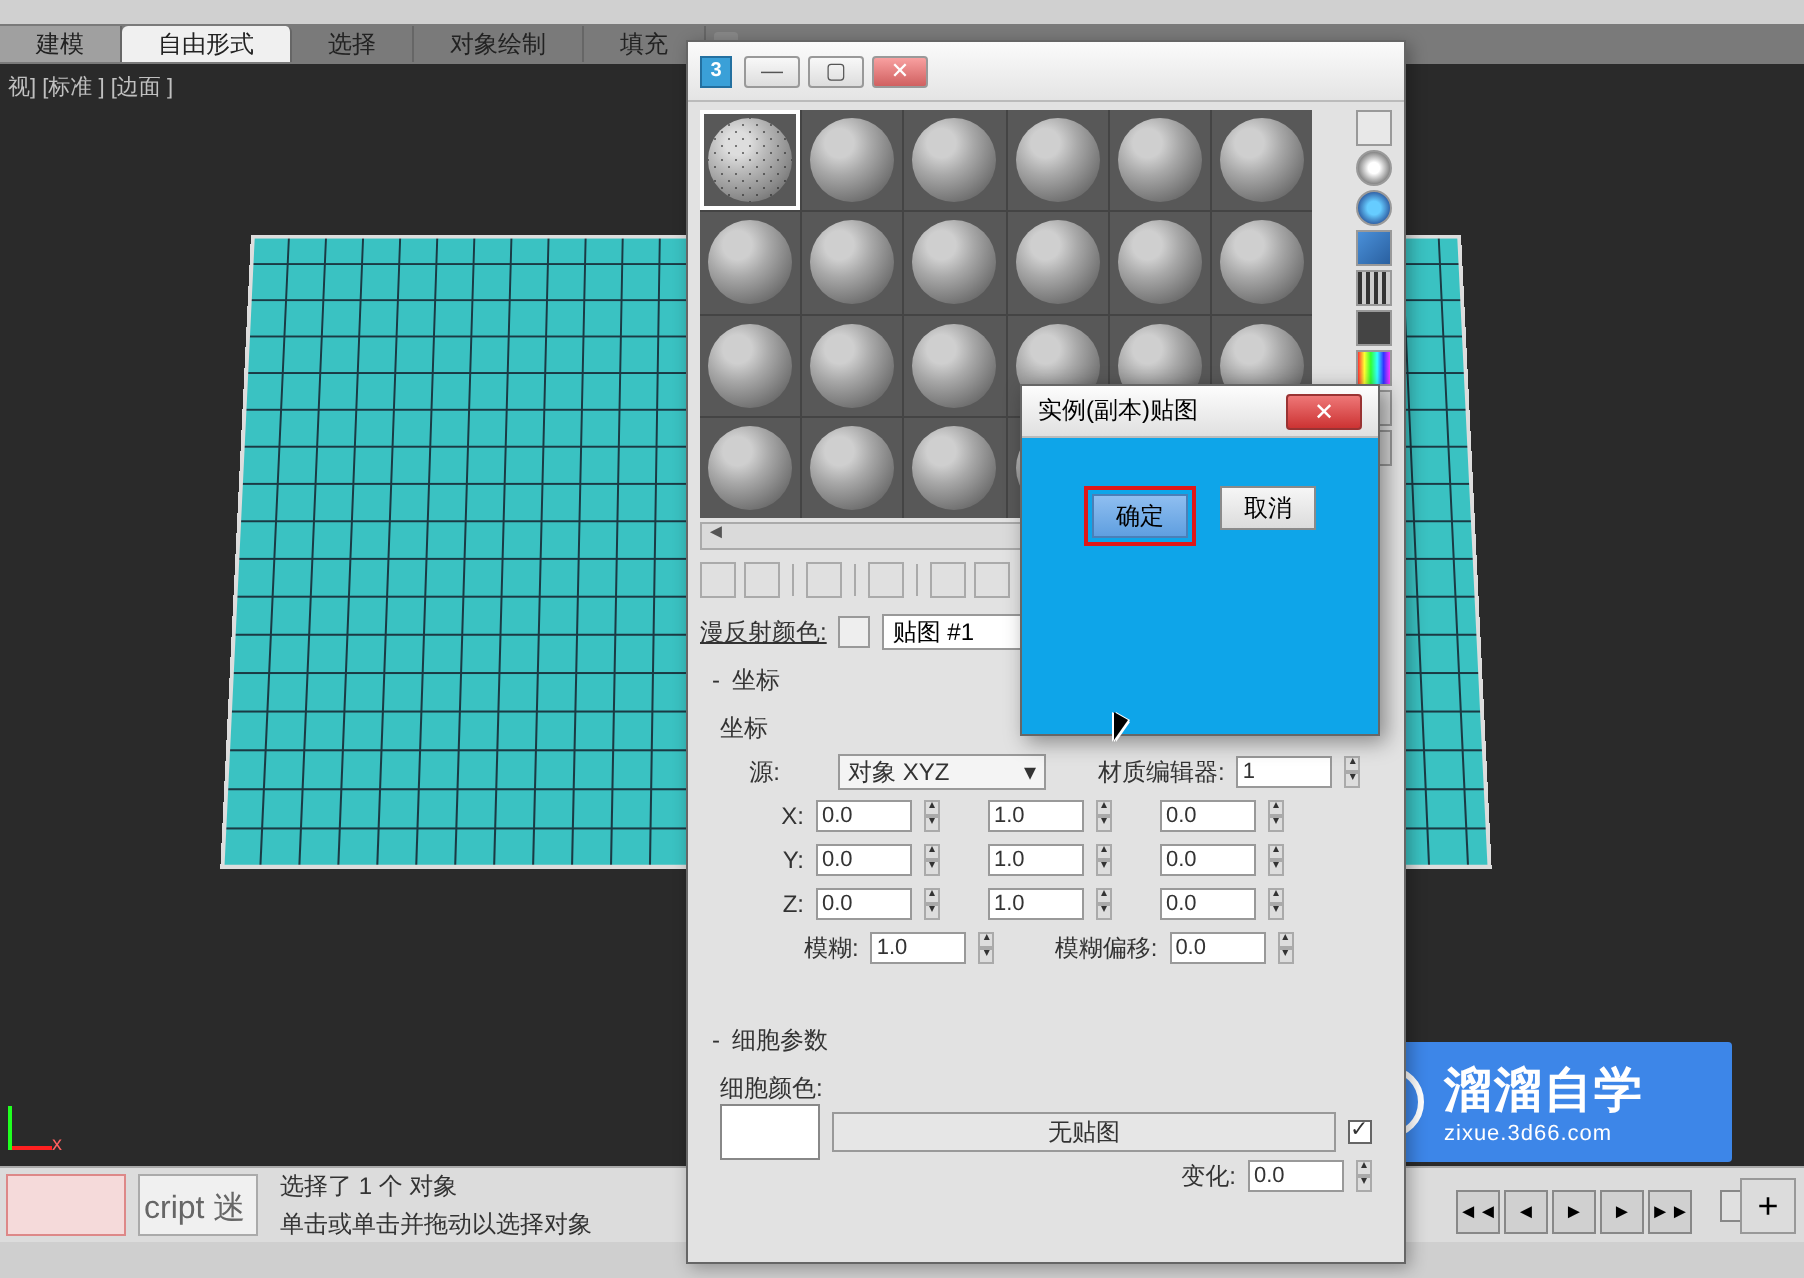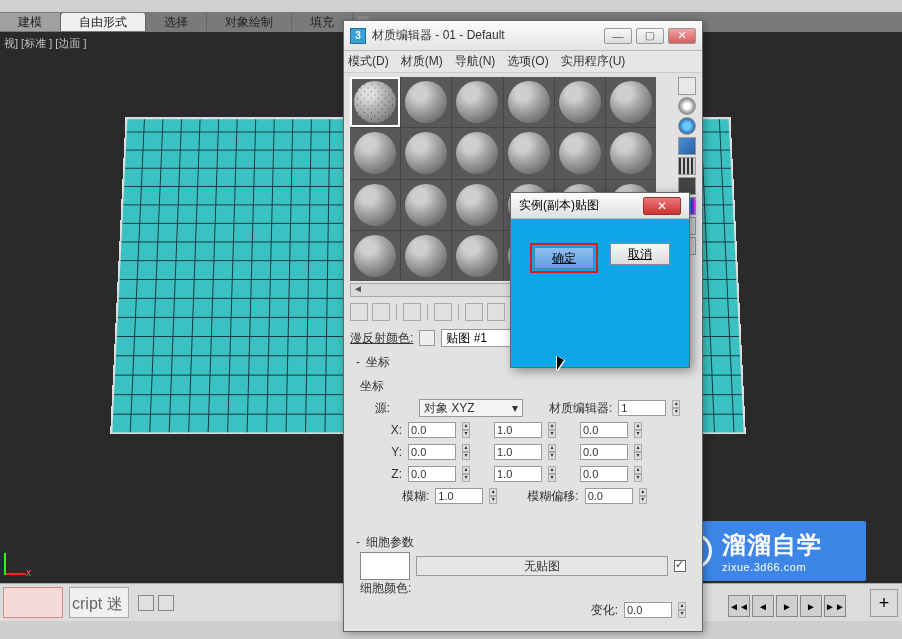--- a/index.html
+++ b/index.html
@@ -126,21 +126,21 @@
     .inst-title { height: 26px; background: linear-gradient(#fdfdfd,#e0e0e0); display: flex; align-items: center; padding: 0 8px; justify-content: space-between; border-bottom: 1px solid #bbb; }
     .inst-close { width: 38px; height: 18px; background: linear-gradient(#e77,#c33); border: 1px solid #933; border-radius: 2px; color: #fff; display: flex; align-items: center; justify-content: center; font-size: 12px; cursor: pointer; }
     .inst-body { padding: 10px 14px; }
     .inst-group { border: 1px solid #bbb; padding: 10px 8px 8px; margin-top: 4px; position: relative; }
     .inst-legend { position: absolute; top: -8px; left: 6px; background: #f0f0f0; padding: 0 4px; }
     .radio-row { display: flex; align-items: center; gap: 6px; height: 22px; }
     .radio { width: 12px; height: 12px; border: 1px solid #666; border-radius: 50%; background: #fff; position: relative; }
     .radio.sel::after { content:''; position:absolute; top:2px; left:2px; width:6px; height:6px; background:#2a60c0; border-radius:50%; }
     .highlight-red { border: 2px solid #e01818; padding: 2px 4px; display: inline-flex; align-items: center; gap:6px; }
     .dlg-btn-row { display: flex; gap: 12px; margin-top: 14px; justify-content: center; }
-    .dlg-btn { width: 60px; height: 22px; border: 1px solid #8a8a8a; background: linear-gradient(#f6f6f6,#dcdcdc); display: flex; align-items: center; justify-content: center; cursor: pointer; text-decoration: underline; }
+    .dlg-btn { width: 48px; height: 22px; border: 1px solid #8a8a8a; background: linear-gradient(#f6f6f6,#dcdcdc); display: flex; align-items: center; justify-content: center; cursor: pointer; }
     .dlg-btn.ok { background: linear-gradient(#8fbef0,#5f9fe0); border-color:#4a7fb8; }
     .ok-box { border: 2px solid #e01818; padding: 2px; display: inline-flex; }
     .cursor-arrow { position: absolute; width: 0; height: 0; z-index: 30;
       border-left: 7px solid #000; border-top: 4px solid transparent; border-bottom: 10px solid transparent;
       filter: drop-shadow(1px 0 0 #fff) drop-shadow(-1px 0 0 #fff) drop-shadow(0 1px 0 #fff);
     }
   </style>
 </head>
 <body>
 
@@ -169,52 +169,48 @@
     </div>
   <div class="watermark-text">
     <span class="watermark-title">溜溜自学</span>
     <span class="watermark-url">zixue.3d66.com</span>
   </div>
 </div>
 
 <div class="status-area">
   <div class="status-pink"></div>
   <div class="status-script">cript 迷</div>
+  <div class="status-text">
+    <span>选择了 1 个 对象</span>
+    <span>单击或单击并拖动以选择对象</span>
+  </div>
   <div class="status-icons">
     <div class="status-icon"></div>
     <div class="status-icon"></div>
   </div>
 </div>
 <div class="bottom-bar"></div>
 
 <div class="play-controls">
   <div class="play-btn">◄◄</div>
   <div class="play-btn">◄</div>
   <div class="play-btn">►</div>
   <div class="play-btn">►</div>
   <div class="play-btn">►►</div>
 </div>
 <div class="zoom-btn">+</div>
 
 <div class="mat-editor">
   <div class="me-titlebar">
     <div class="me-icon">3</div>
-    <div class="me-title">材质编辑器 - 01 - Default</div>
     <div class="me-win-btns">
       <div class="me-win-btn">—</div>
       <div class="me-win-btn">▢</div>
       <div class="me-win-btn close">✕</div>
     </div>
-  </div>
-  <div class="me-menubar">
-    <span class="me-menuitem">模式(D)</span>
-    <span class="me-menuitem">材质(M)</span>
-    <span class="me-menuitem">导航(N)</span>
-    <span class="me-menuitem">选项(O)</span>
-    <span class="me-menuitem">实用程序(U)</span>
   </div>
   <div class="me-body">
     <div class="me-slots">
       <div class="slot sel">
           <div class="sphere noisy"></div>
         </div>
       <div class="slot">
           <div class="sphere"></div>
         </div>
       <div class="slot">
@@ -411,27 +407,27 @@
       </div>
     </div>
 
     <div class="rollout cell">
       <div class="roll-header">
         <span class="minus">-</span>
         <span>细胞参数</span>
       </div>
       <div class="roll-body">
         <div class="row">
+            <span>细胞颜色:</span>
+          </div>
+        <div class="row">
           <div class="swatch-white"></div>
           <div class="longbtn">无贴图</div>
           <div class="chk checked"></div>
         </div>
-        <div class="row">
-            <span>细胞颜色:</span>
-          </div>
         <div class="row">
           <span style="margin-left:auto">变化:</span>
           <div class="spinner">0.0</div>
             <div class="spin-arrows">
               <span>▴</span>
               <span>▾</span>
             </div>
         </div>
       </div>
     </div>

